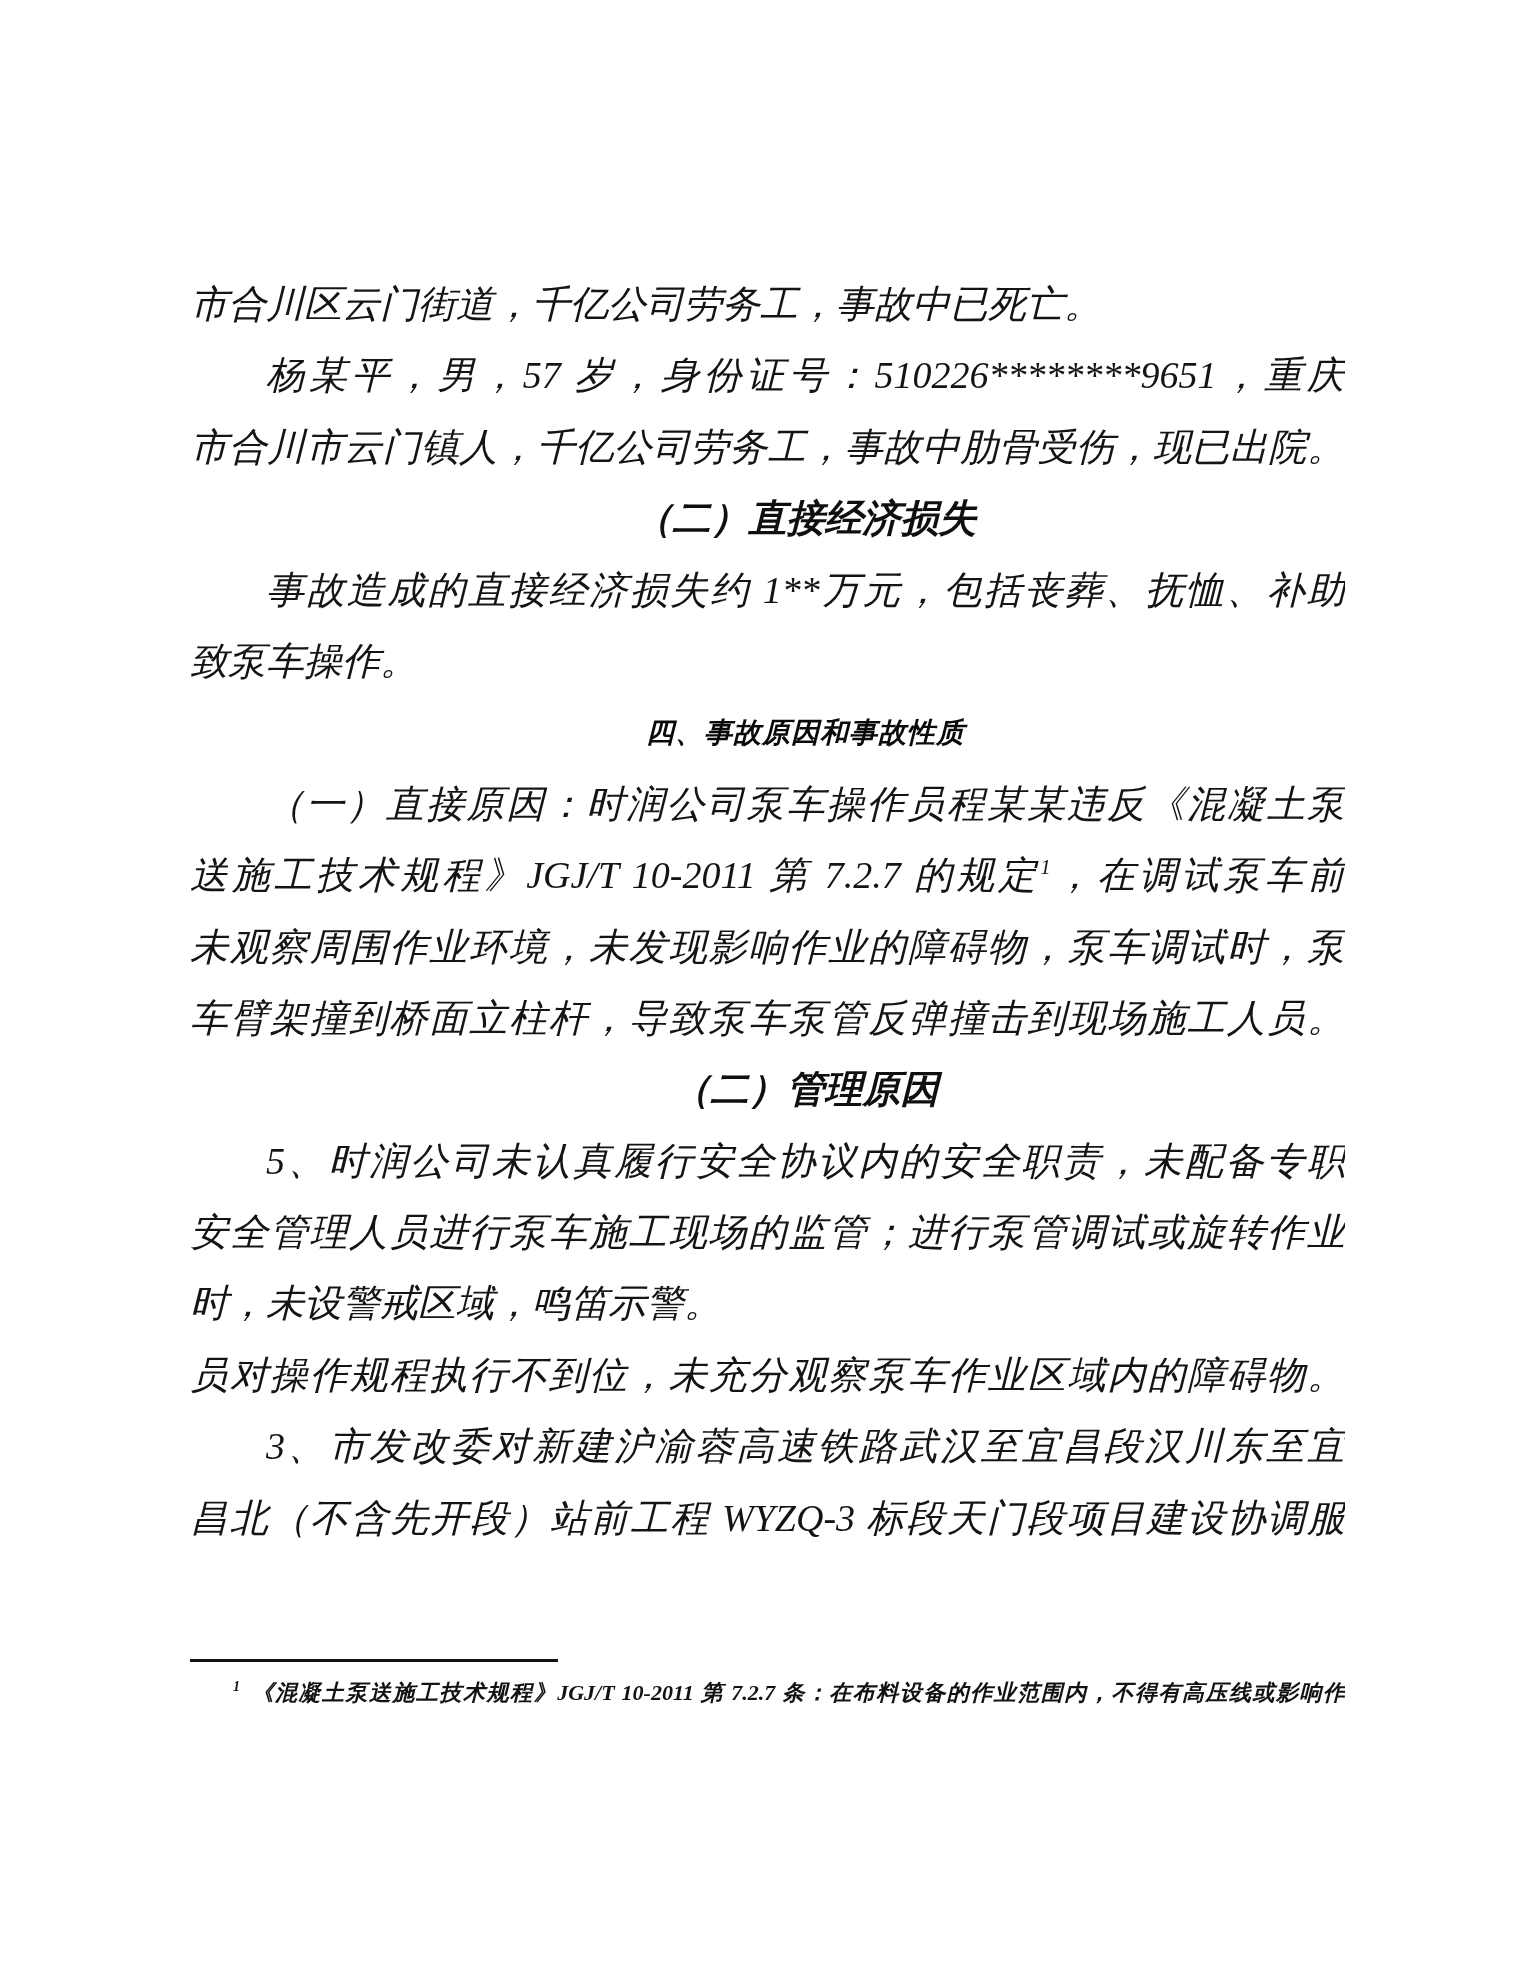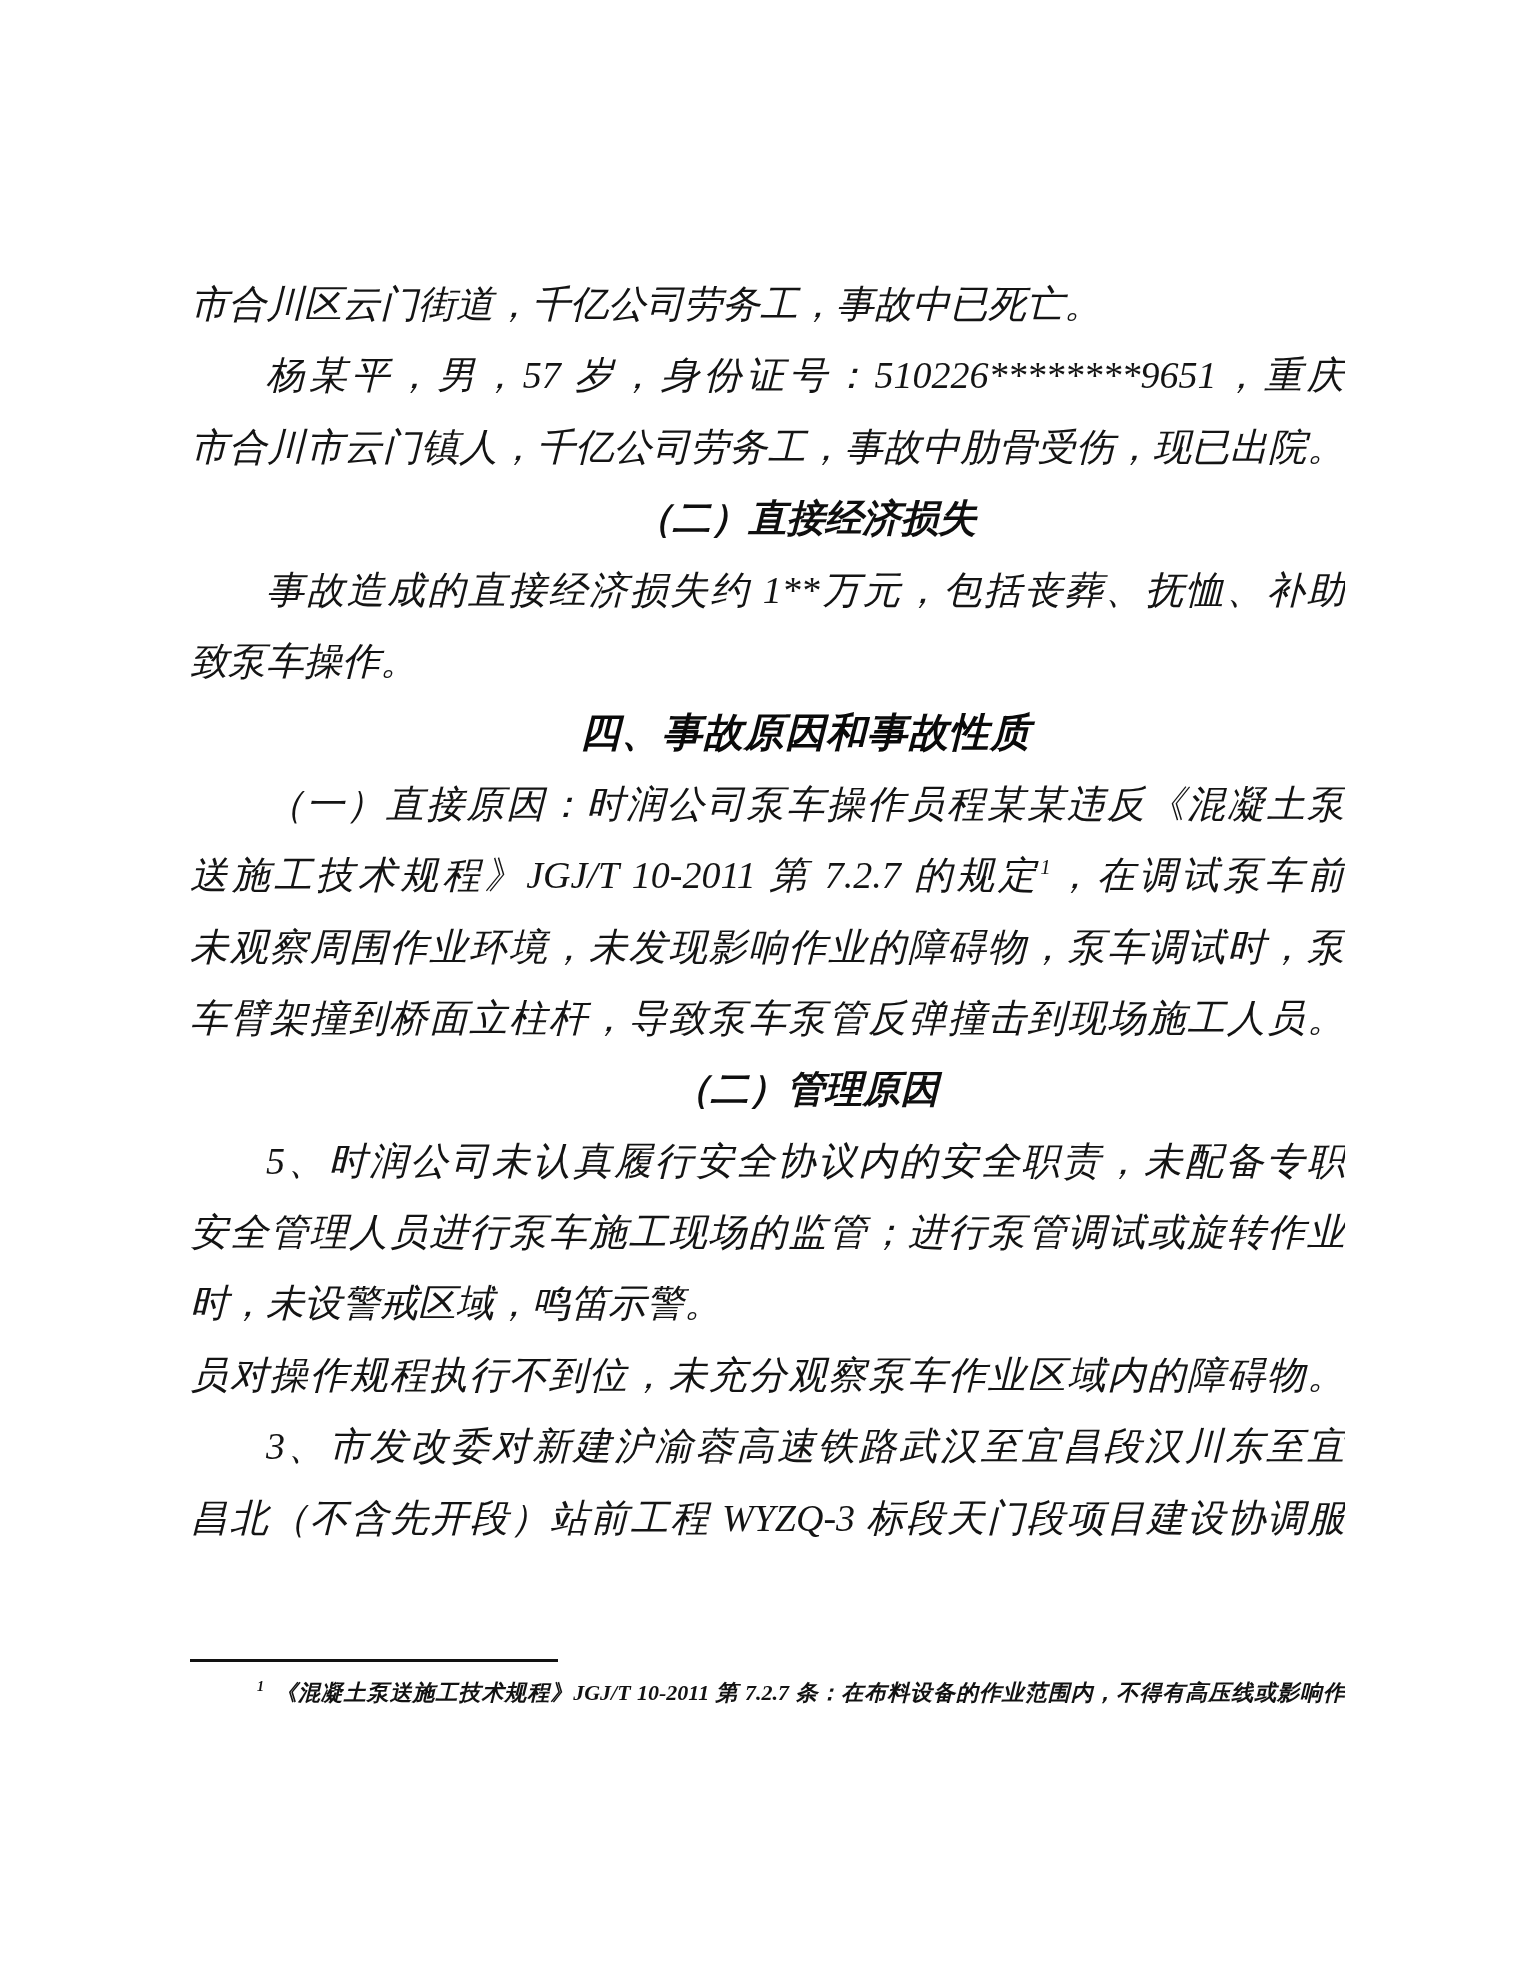--- a/index.html
+++ b/index.html
@@ -38,21 +38,21 @@
     text-justify: inter-character;
     overflow: hidden;
   }
   .ln.ind {
     text-indent: 76px;
     text-align: center;
   }
   .ln.h1 {
     font-family: "Liberation Sans", "DejaVu Sans", sans-serif;
     font-weight: bold;
-    font-size: 40px;
+    font-size: 28px;
     letter-spacing: 1px;
     color: #0a0a0a;
   }
   .ln.sub {
     font-weight: 600;
     color: #0f0f0f;
   }
   sup.fn-ref {
     font-size: 21px;
     line-height: 0;
@@ -73,21 +73,20 @@
     top: 1675px;
     width: 1155px;
     font-weight: 600;
     color: #121212;
   }
   .fn-line {
     font-size: 22px;
     line-height: 35px;
     text-align: left;
     white-space: nowrap;
-    margin-left: 24px;
   }
   .fn-line.first {
     white-space: normal;
     text-align: justify;
     text-align-last: justify;
     text-justify: inter-character;
     text-indent: 43px;
     overflow: hidden;
   }
   sup.fn-mark {

